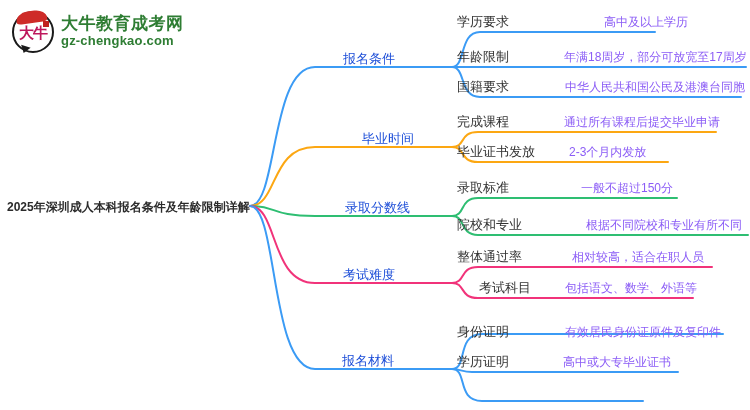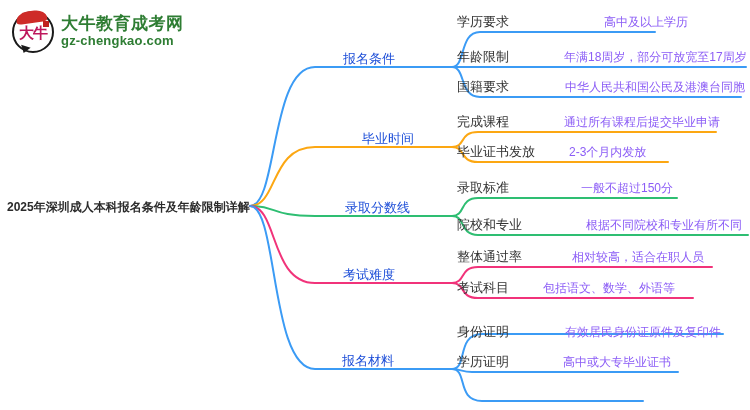--- a/index.html
+++ b/index.html
@@ -114,21 +114,21 @@
   </div>
   <div class="leaf" style="top:216px;">
     <span class="l" style="width:129px;">院校和专业</span>
     <span class="v">根据不同院校和专业有所不同</span>
   </div>
 
   <div class="leaf" style="top:248px;">
     <span class="l" style="width:115px;">整体通过率</span>
     <span class="v">相对较高，适合在职人员</span>
   </div>
-  <div class="leaf" style="top:279px;">
+  <div class="leaf" style="top:279px;margin-left:22px;">
     <span class="l" style="width:86px;">考试科目</span>
     <span class="v">包括语文、数学、外语等</span>
   </div>
 
   <div class="leaf" style="top:323px;">
     <span class="l" style="width:108px;">身份证明</span>
     <span class="v">有效居民身份证原件及复印件</span>
   </div>
   <div class="leaf" style="top:353px;">
     <span class="l" style="width:106px;">学历证明</span>

